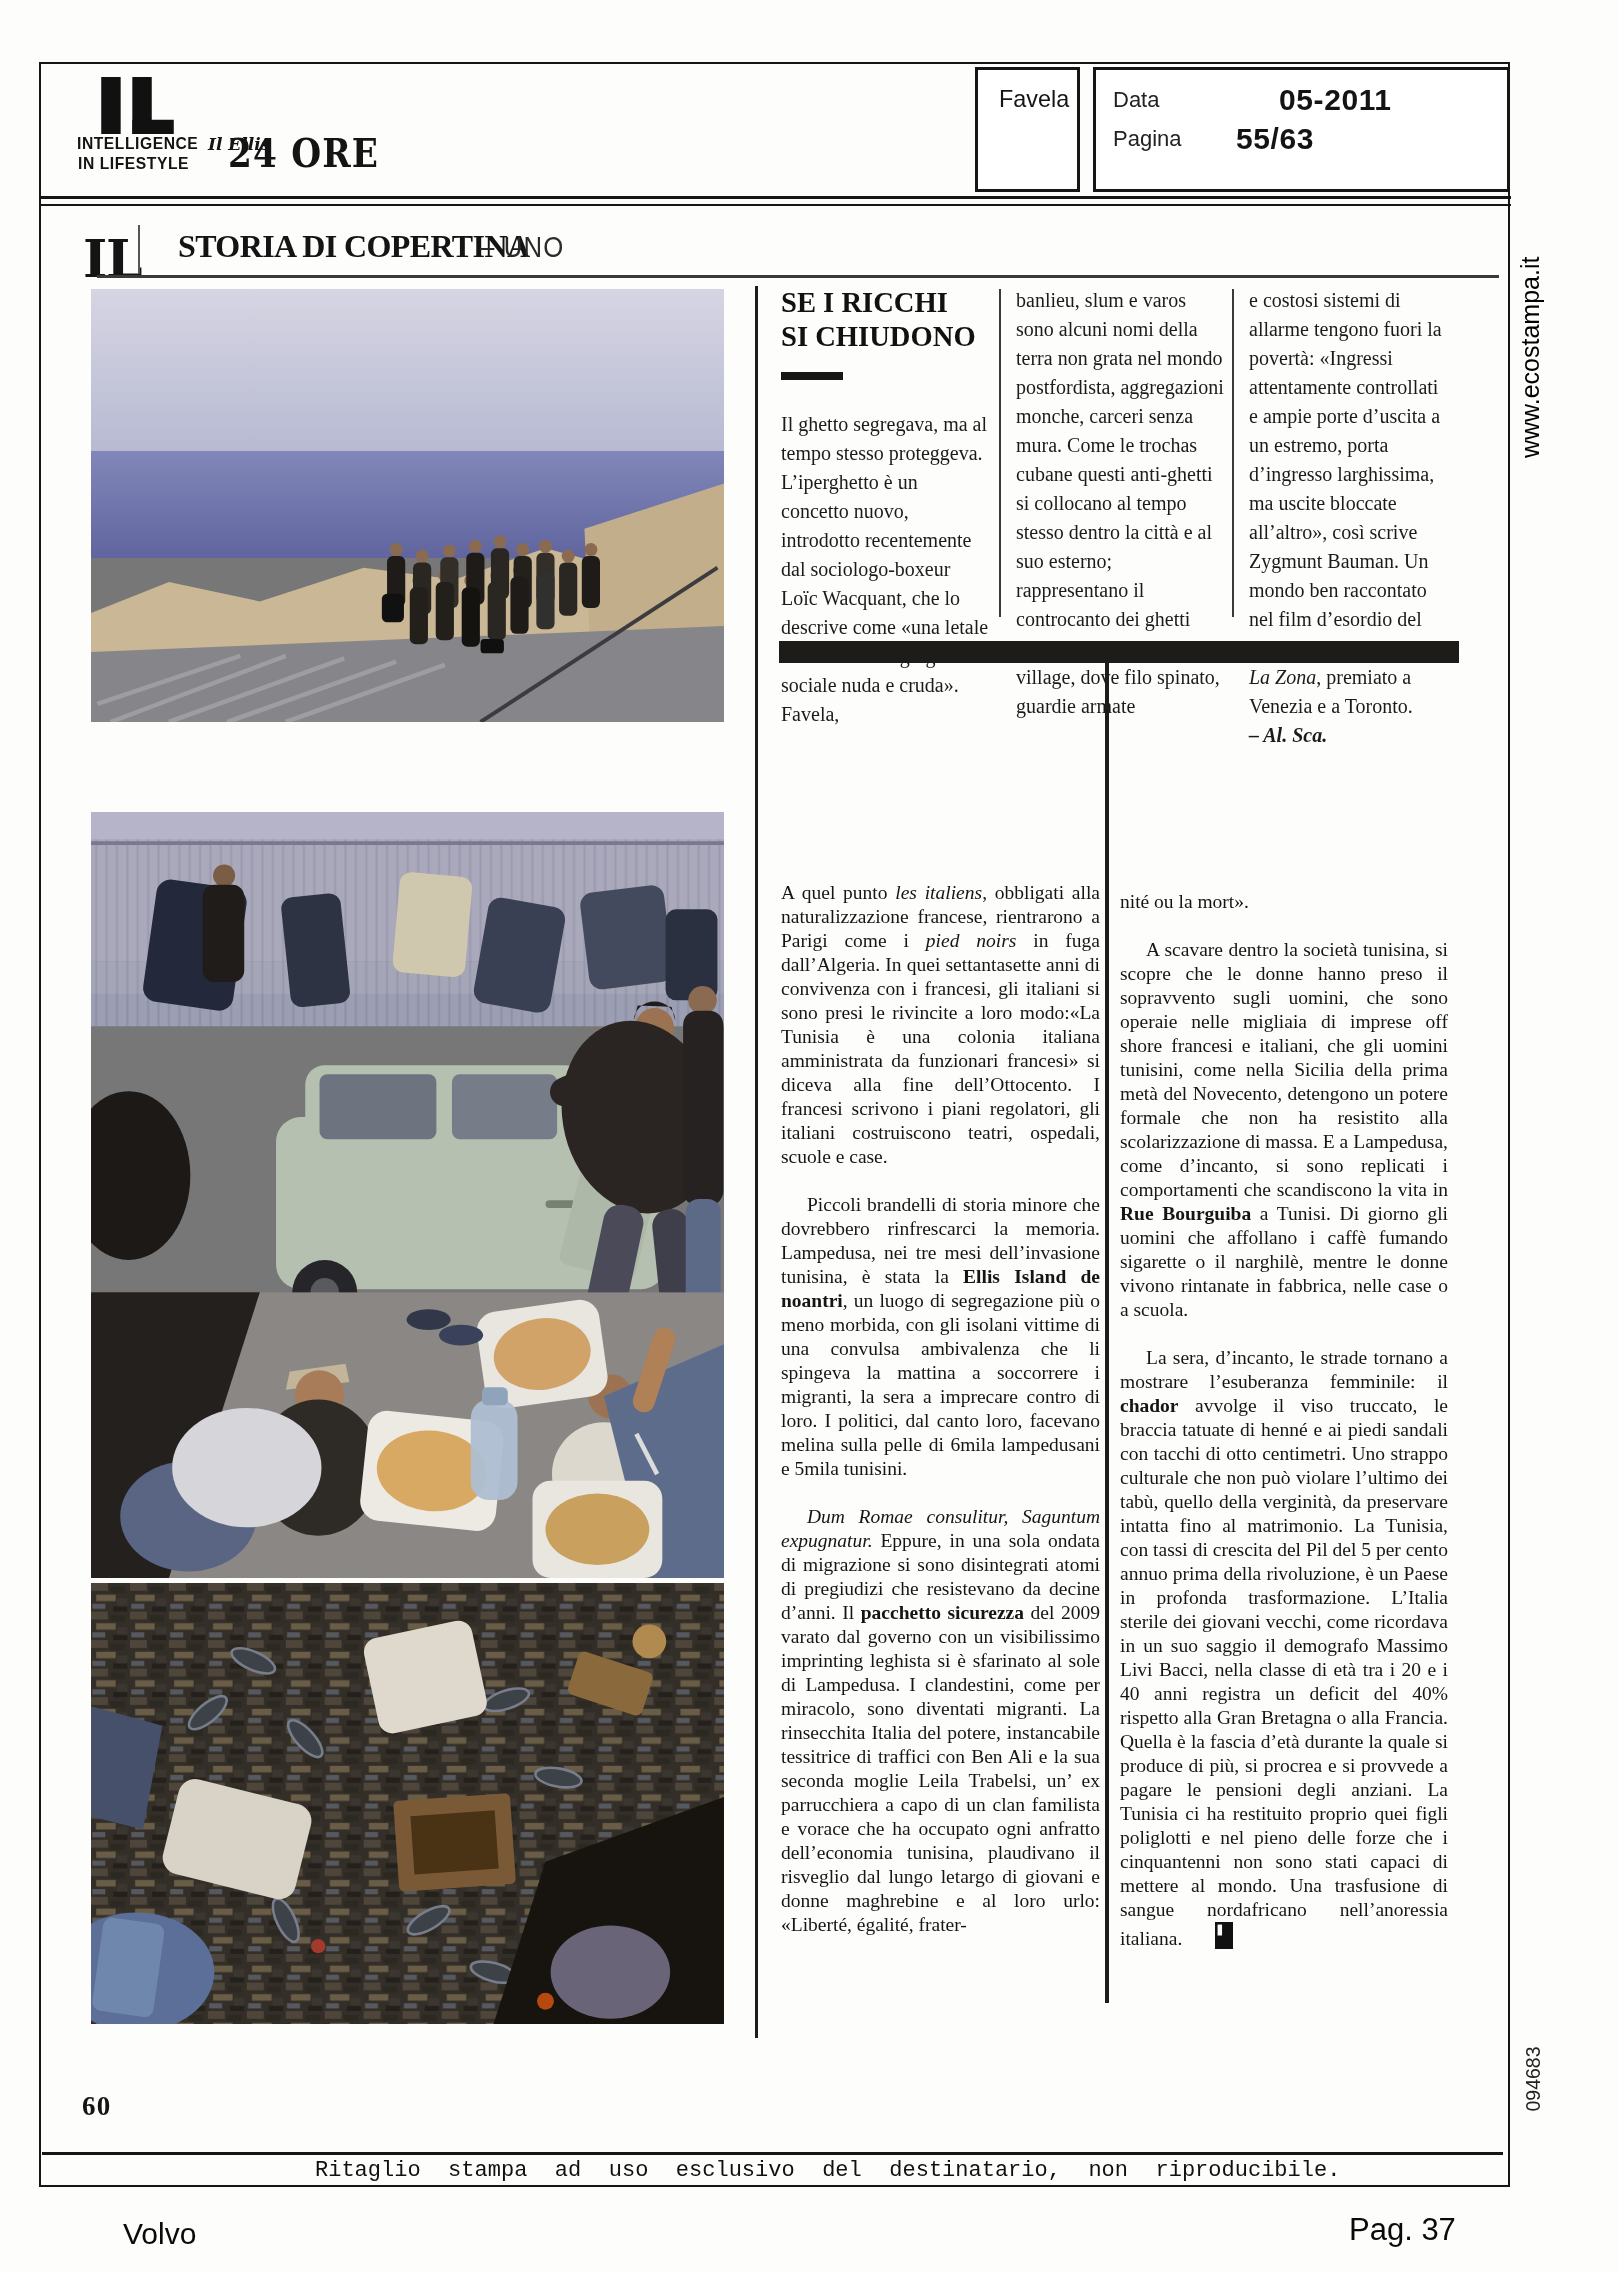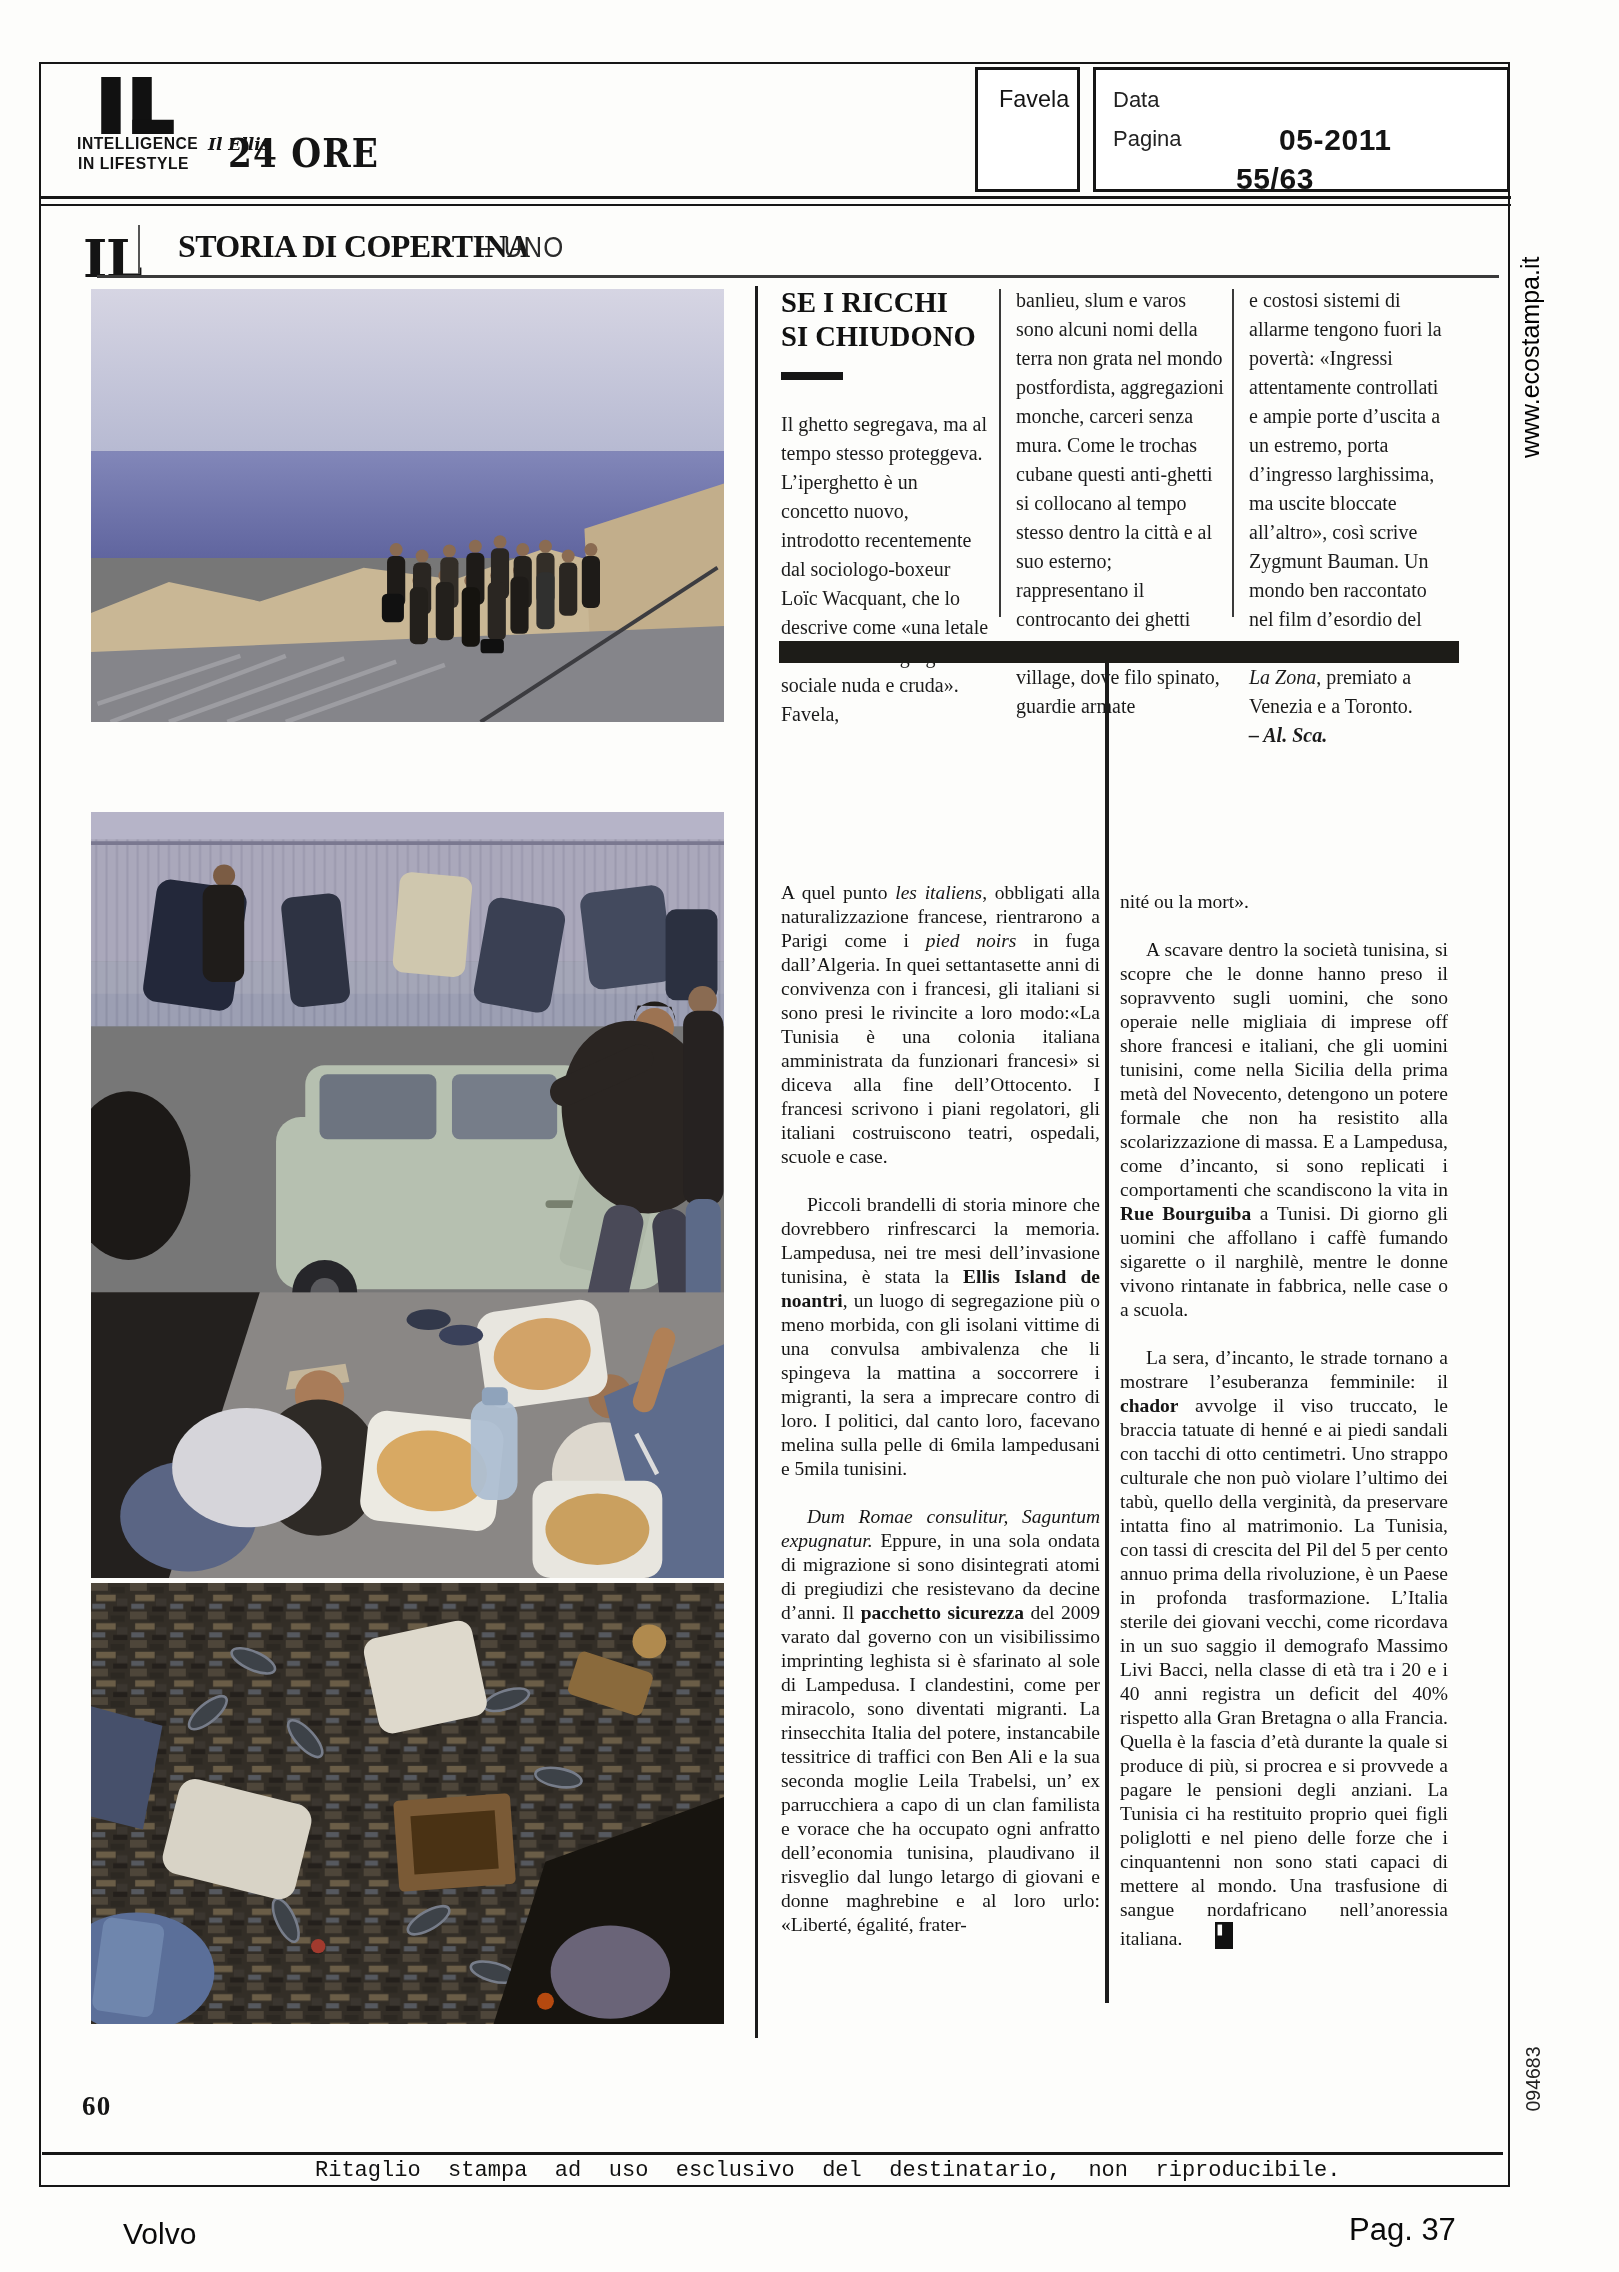--- a/index.html
+++ b/index.html
@@ -19,21 +19,21 @@
   .stamp-big{left:228px;top:130px;font-family:"DejaVu Serif",serif;font-weight:bold;
     font-size:39px;letter-spacing:1.3px;transform:scaleX(.88);transform-origin:left top;}
   .box{border:3.2px solid #161616;background:#fff;}
   .box-mensile{left:975px;top:67px;width:105px;height:125px;
     font-family:"Liberation Sans",sans-serif;font-size:23.4px;text-align:right;
     padding:15.6px 7.8px 0 0;box-sizing:border-box;}
   .box-data{left:1093px;top:67px;width:417px;height:125px;box-sizing:border-box;
     font-family:"Liberation Sans",sans-serif;padding:13px 0 0 17px;}
   .data-row{height:39px;}
   .data-label{display:inline-block;width:123px;font-size:22px;color:#222;vertical-align:top;padding-top:3.9px;}
-  .data-value{display:inline-block;font-size:30px;font-weight:bold;letter-spacing:0.6px;margin-top:40px;}
+  .data-value{display:inline-block;font-size:30px;font-weight:bold;letter-spacing:0.6px;}
   .dv-data{margin-left:43px;}
   
   .il-badge{left:83px;top:228px;font-family:"DejaVu Serif",serif;font-weight:bold;
     font-size:52px;letter-spacing:-1.3px;}
   .mast-div{left:138px;top:225px;width:1.9px;height:49px;background:#555;}
   .mast-title{left:156px;top:228px;font-family:"Liberation Serif",serif;font-weight:bold;
     font-size:32px;letter-spacing:-0.6px;white-space:nowrap;margin-left:22px;}
   .mast-kicker{left:480px;top:231px;font-family:"Liberation Sans",sans-serif;font-size:28.6px;
     letter-spacing:1.3px;color:#2b2b2b;transform:scaleX(.9);transform-origin:left top;white-space:nowrap;}
   .mast-rule{left:97px;top:275px;width:1402px;height:2.6px;background:#3a3a3a;}

